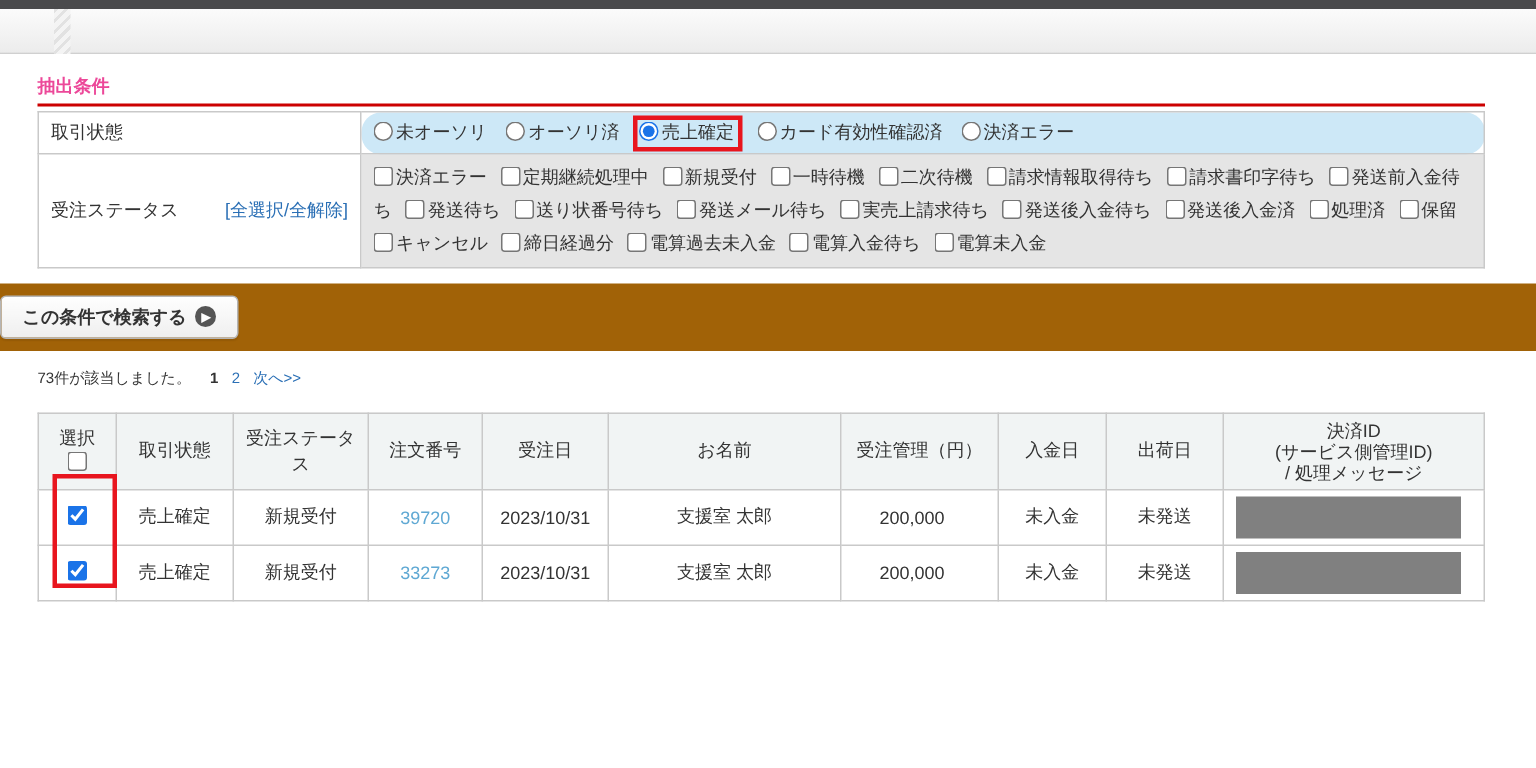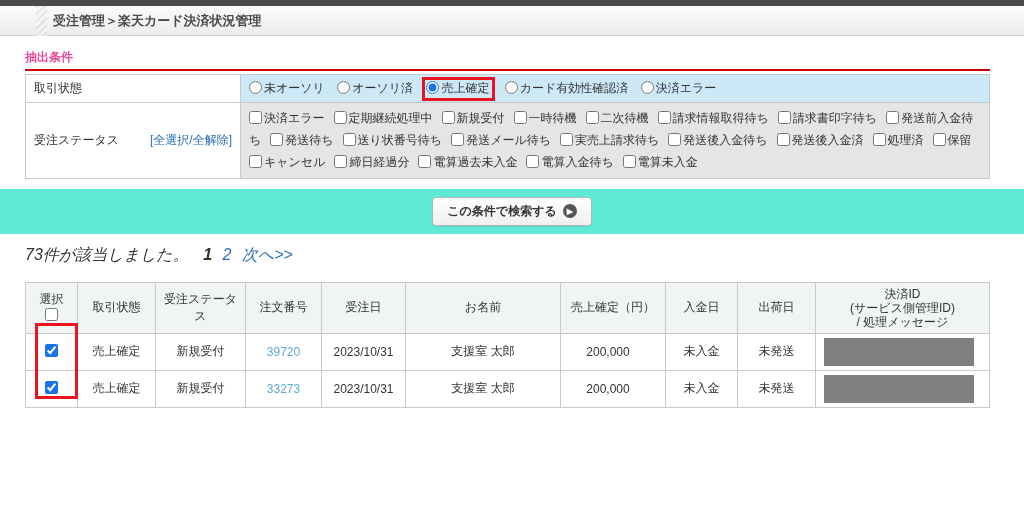--- a/index.html
+++ b/index.html
@@ -17,51 +17,51 @@
   .content { padding:0 34px 0 25px; }
 
   .section-title { margin-top:13px; color:#ec4899; font-weight:bold; font-size:12px;
     padding-bottom:3px; border-bottom:2px solid #c00; }
 
   
   table.cond { width:100%; border-collapse:collapse; margin-top:3px; }
   table.cond th, table.cond td { border:1px solid #c9c9c9; font-weight:normal;
     font-size:12px; vertical-align:middle; }
   table.cond th { width:215px; text-align:left; padding:5px 8px; background:#fff; }
-  td.state-cell { background:#cde8f7; padding:4px 8px; }
+  td.state-cell { background:#cde8f7; padding:4px 8px;border-radius:13px; }
   td.status-cell { background:#e5e5e5; padding:4px 8px; line-height:1.85; }
   .th-flex { display:flex; justify-content:space-between; align-items:center; }
   .sel-links { color:#2a6fb5; }
   .sel-links a { color:#2a6fb5; text-decoration:none; cursor:pointer; }
   label.opt { margin-right:9px; cursor:pointer; }
   label.opt input { vertical-align:-2px; margin-right:2px; }
   input[type="checkbox"], input[type="radio"] { width:13px; height:13px; accent-color:#1a73e8; }
   .red-wrap { border:3px solid #e8151e; padding:0 3px 1px 1px; margin:-3px 6px -3px -3px; display:inline-block; }
 
   
-  .search-band { margin-top:10px; background:#5eead4; height:45px;
-    display:flex; align-items:center; justify-content:center; width:1024px; }
+  .search-band { margin-top:10px; background:#a16207; height:45px;
+    display:flex; align-items:center; width:1024px; }
   .search-btn { display:inline-flex; align-items:center; gap:6px; cursor:pointer;
     background:linear-gradient(#fefefe,#efefef); border:1px solid #b5b5b5;
     border-radius:4px; padding:5px 14px; font-size:12px; font-weight:bold; color:#333;
     box-shadow:0 1px 1px rgba(0,0,0,.08); }
   .arrow-circle { width:14px; height:14px; border-radius:50%; background:#555;
     color:#fff; font-size:8px; display:inline-flex; align-items:center; justify-content:center; }
 
   
   .bulk-title { margin-top:52px; }
   .bulk-row { margin-top:7px; }
   .red-box-inline { display:inline-block; border:3px solid #e8151e; padding:5px 8px 5px 5px; }
   select.bulk { width:122px; height:24px; font-size:12px; border:1px solid #4d4d4d;
     border-radius:3px; background:#fff; color:#222; padding:0 2px; }
   .exec-btn { margin-left:6px; font-size:12px; color:#777; cursor:pointer;
     background:linear-gradient(#fdfdfd,#eee); border:1px solid #b0b0b0;
     border-radius:4px; padding:3px 11px; }
 
-  .count-line { margin-top:11px; font-size:16px; color:#333;font-style:italic; }
+  .count-line { margin-top:11px; font-size:10px; color:#333; }
   .pg-current { font-weight:bold; margin-left:10px; }
   .pg-link { color:#2a6fb5; margin-left:6px; text-decoration:none; cursor:pointer; }
 
   
   .results-wrap { position:relative; margin-top:16px; }
   table.results { width:100%; border-collapse:collapse; table-layout:fixed; }
   table.results th, table.results td { border:1px solid #c9c9c9; font-weight:normal;
     font-size:12px; text-align:center; }
   table.results th { background:#f1f4f4; padding:4px 2px; color:#333; height:44px; }
   table.results td { height:37px; background:#fff; }
@@ -72,21 +72,20 @@
   .cb-annotation { position:absolute; left:10px; top:41px; width:43px; height:76px;
     border:3px solid #e8151e; pointer-events:none; }
 </style>
 </head>
 <body>
 
 <div class="topbar"></div>
 
 <div class="pageheader">
   <div class="stripe"></div>
-  <div class="breadcrumb">受注管理＞楽天カード決済状況管理</div>
 </div>
 
 <div class="content">
 
   <div class="section-title">抽出条件</div>
 
   <table class="cond">
     <tbody>
         <tr>
       <th>取引状態</th>
@@ -148,21 +147,21 @@
           <tr>
         <th>
           <div>選択</div>
           <input type="checkbox" style="">
         </th>
         <th>取引状態</th>
         <th>受注ステータス</th>
         <th>注文番号</th>
         <th>受注日</th>
         <th>お名前</th>
-        <th>売上確定（円）</th>
+        <th>受注管理（円）</th>
         <th>入金日</th>
         <th>出荷日</th>
         <th class="hdr-multiline">
           <div>決済ID</div>
           <div>(サービス側管理ID)</div>
           <div>/ 処理メッセージ</div>
         </th>
       </tr>
       <tr>
         <td><input type="checkbox" checked="" style=""></td>

